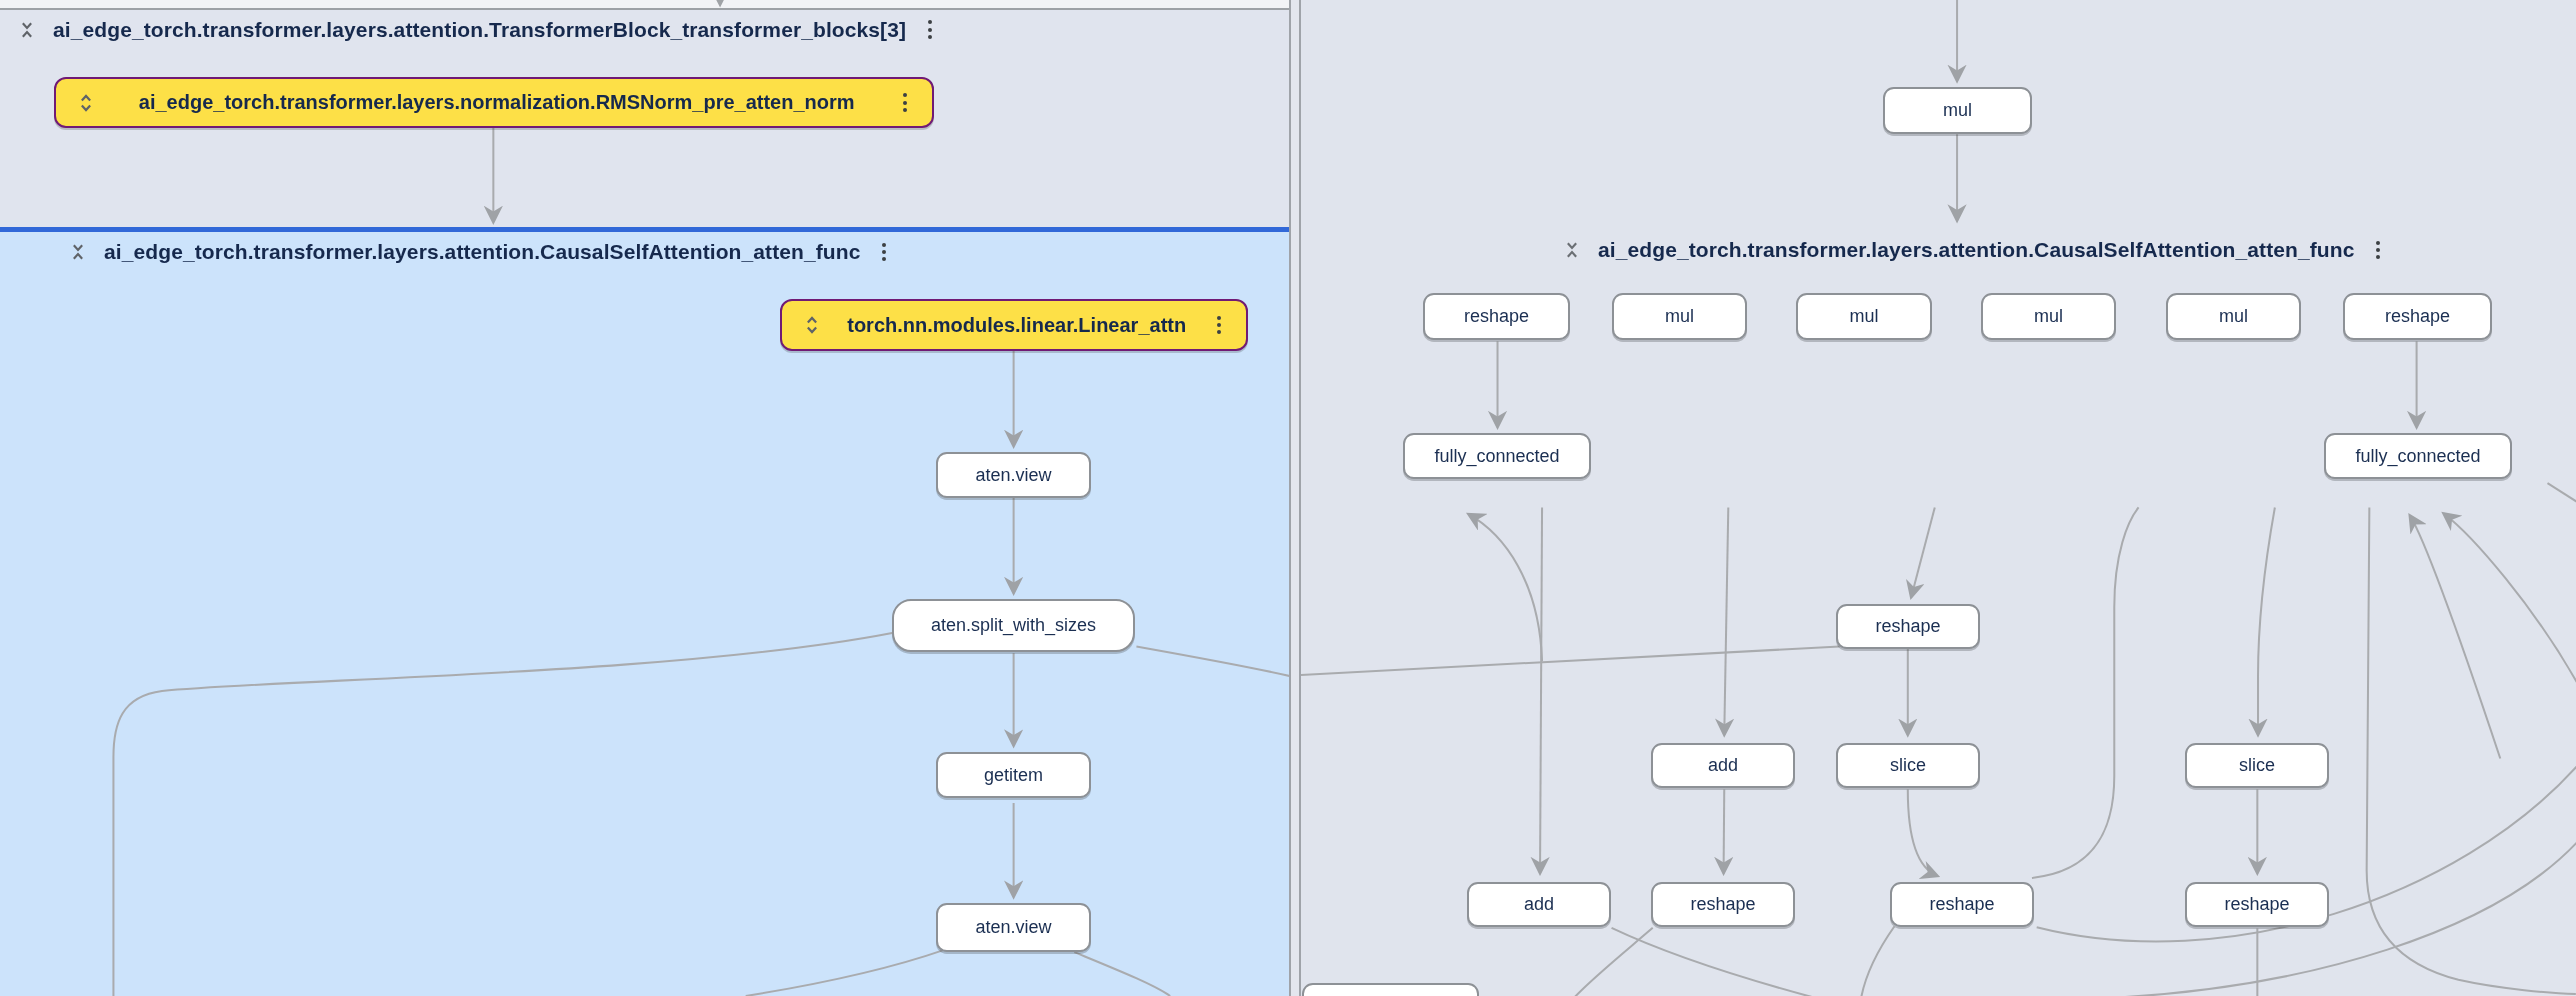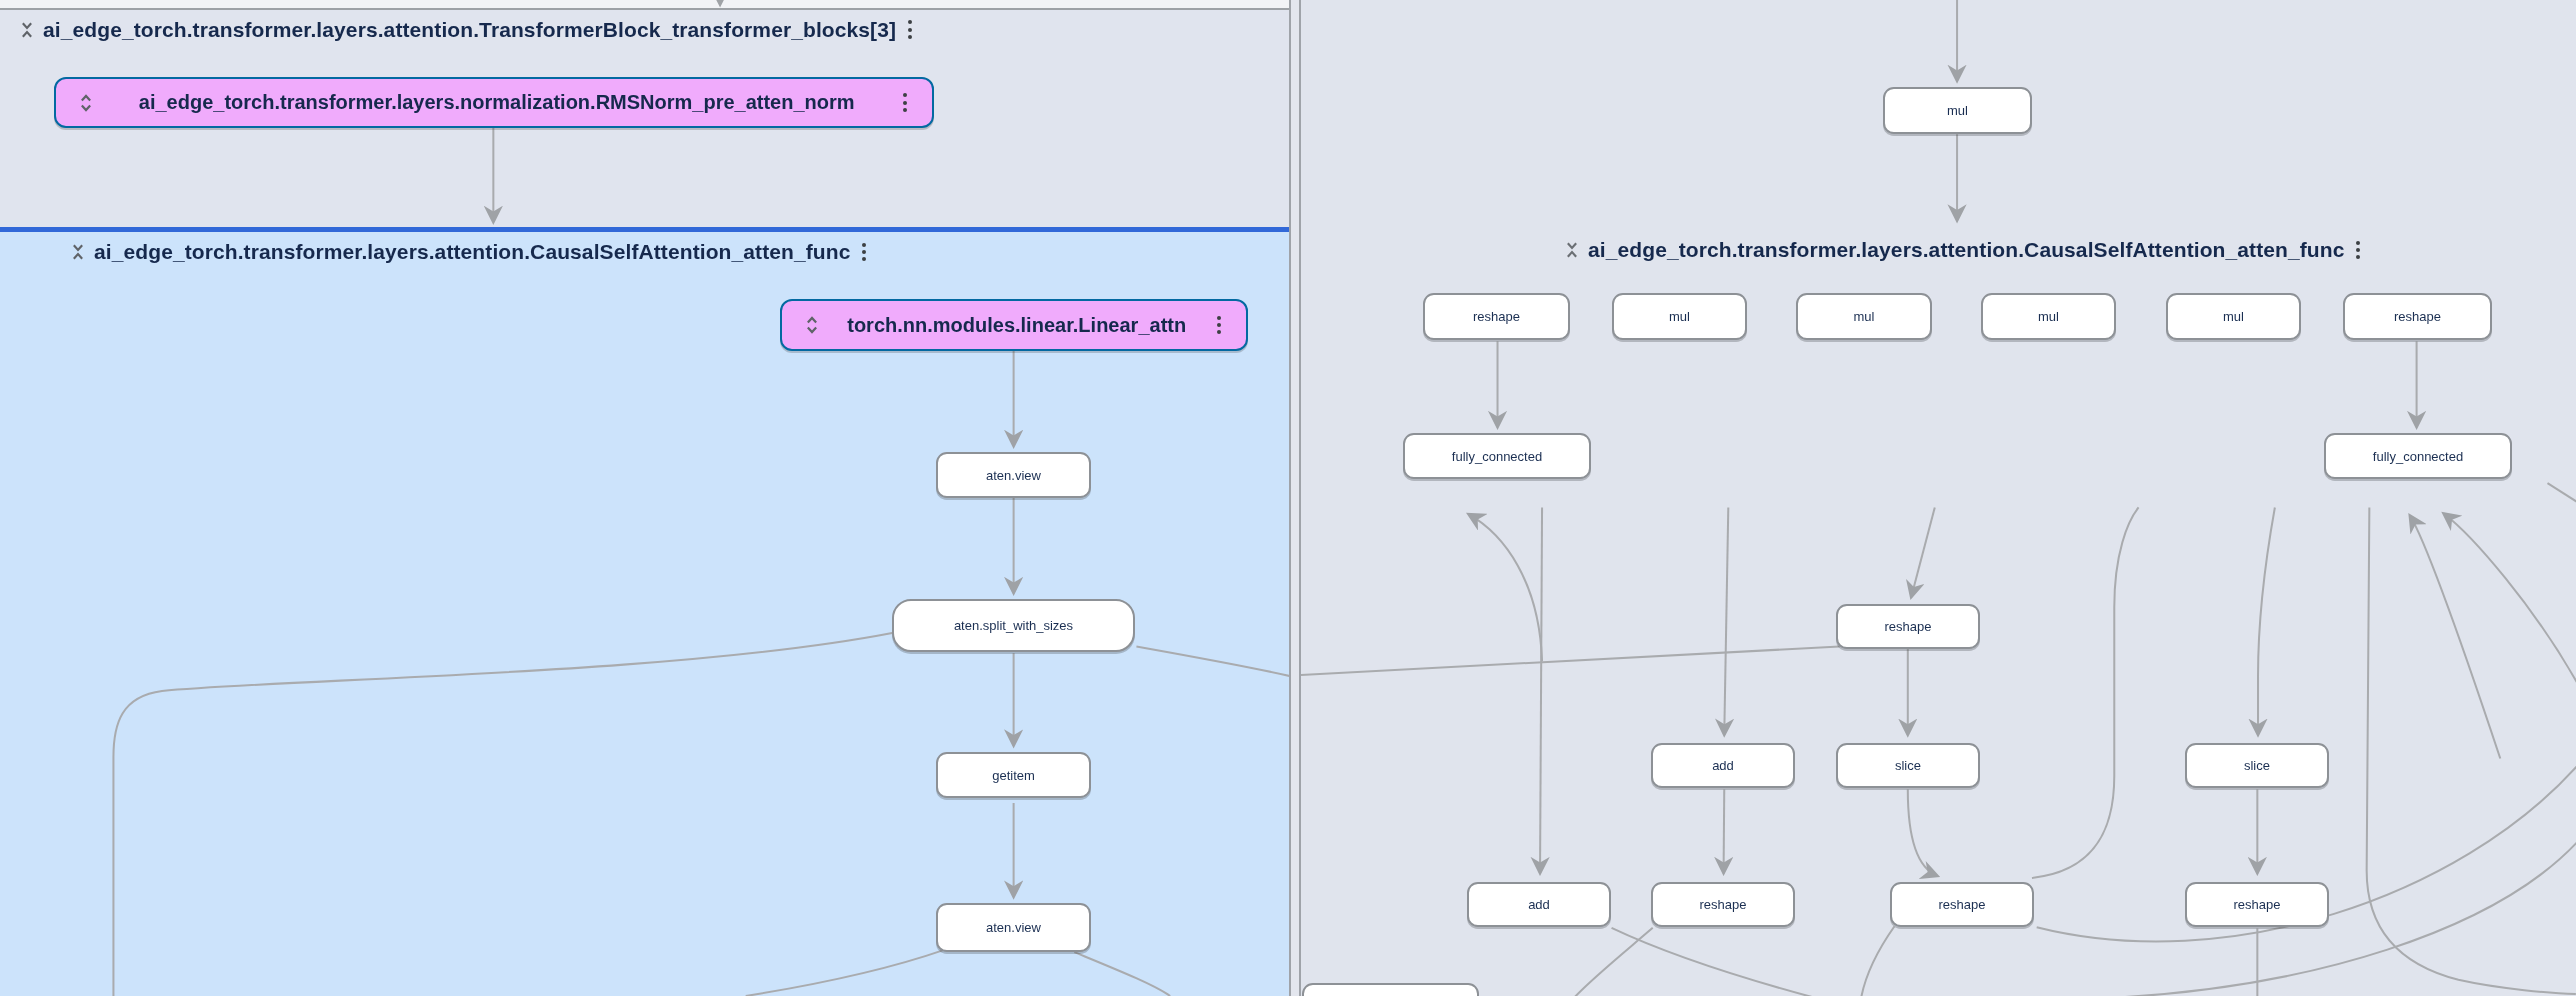--- a/index.html
+++ b/index.html
@@ -7,32 +7,32 @@
          font-family:"Liberation Sans", sans-serif;}
   
   #left-panel{position:absolute;left:0;top:0;width:1289px;height:996px;overflow:hidden;background:#e0e4ee;}
   #right-panel{position:absolute;left:1301px;top:0;width:1275px;height:996px;overflow:hidden;background:#e0e4ed;}
   #divider{position:absolute;left:1289px;top:0;width:11.5px;height:996px;background:#e3e6ee;
            border-left:2.7px solid #9fa3a9;border-right:2px solid #9fa3a9;box-sizing:border-box;}
   
   .top-strip{position:absolute;left:0;top:0;width:1289px;height:8px;background:#f2f3f6;border-bottom:2px solid #9da1a6;}
   .blue-zone{position:absolute;left:0;top:227px;width:1289px;height:769px;background:#cce3fb;border-top:5.4px solid #3168d8;box-sizing:border-box;}
   
-  .hdr{position:absolute;display:flex;align-items:center;gap:5px;white-space:nowrap;}
+  .hdr{position:absolute;display:flex;align-items:center;gap:15px;white-space:nowrap;}
   .hdr .title{font-weight:700;font-size:21px;color:#16294d;letter-spacing:0.1px;}
   .icon-btn{display:flex;align-items:center;justify-content:center;width:23px;height:23px;cursor:pointer;}
   .kebab{display:flex;flex-direction:column;justify-content:center;align-items:center;gap:3.4px;width:17.6px;height:23px;cursor:pointer;}
   .kebab i{width:4px;height:4px;border-radius:50%;background:#3c4043;display:block;}
   
   .node{position:absolute;display:flex;align-items:center;justify-content:center;box-sizing:border-box;
         background:#ffffff;border:2px solid #8d9196;border-radius:10.8px;
         box-shadow:0 2px 0 rgba(60,64,67,.28);cursor:pointer;}
-  .node .lbl{font-size:13px;font-weight:500;color:#1b2f52;white-space:nowrap;}
+  .node .lbl{font-size:18px;font-weight:500;color:#1b2f52;white-space:nowrap;}
   .grp-node{position:absolute;display:flex;align-items:center;box-sizing:border-box;
-        background:#f0abfc;border:2px solid #0369a1;border-radius:12px;
+        background:#fde047;border:2px solid #701a75;border-radius:12px;
         box-shadow:0 2px 0 rgba(60,64,67,.25);padding:0 18px;gap:9.5px;cursor:pointer;}
   .grp-node .lbl{flex:1;text-align:center;font-size:20px;font-weight:700;color:#16294d;white-space:nowrap;}
   .partial-node{position:absolute;background:#ffffff;border:2px solid #8d9196;border-radius:10.8px;box-sizing:border-box;}
   
   svg.edges{position:absolute;left:0;top:0;pointer-events:none;}
 </style>
 </head>
 <body>
 
 <div id="stage">

